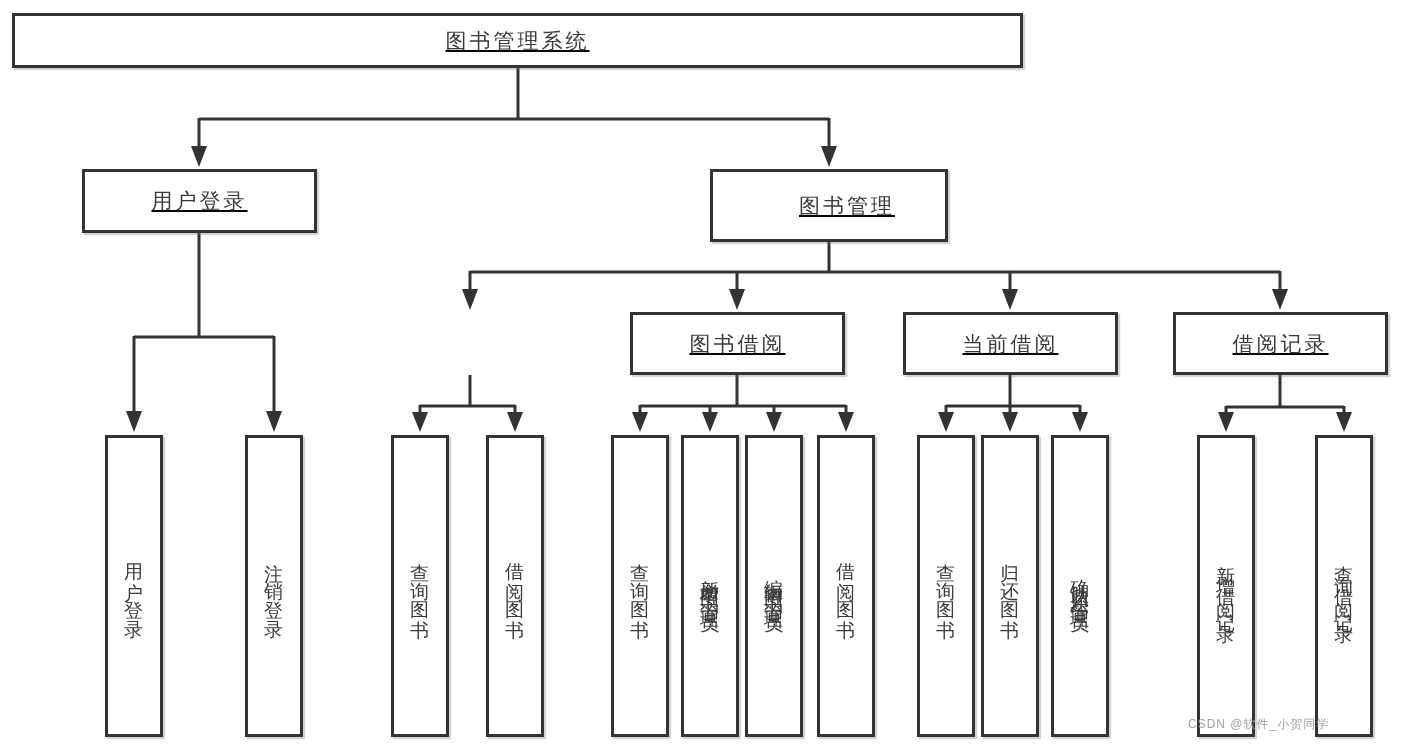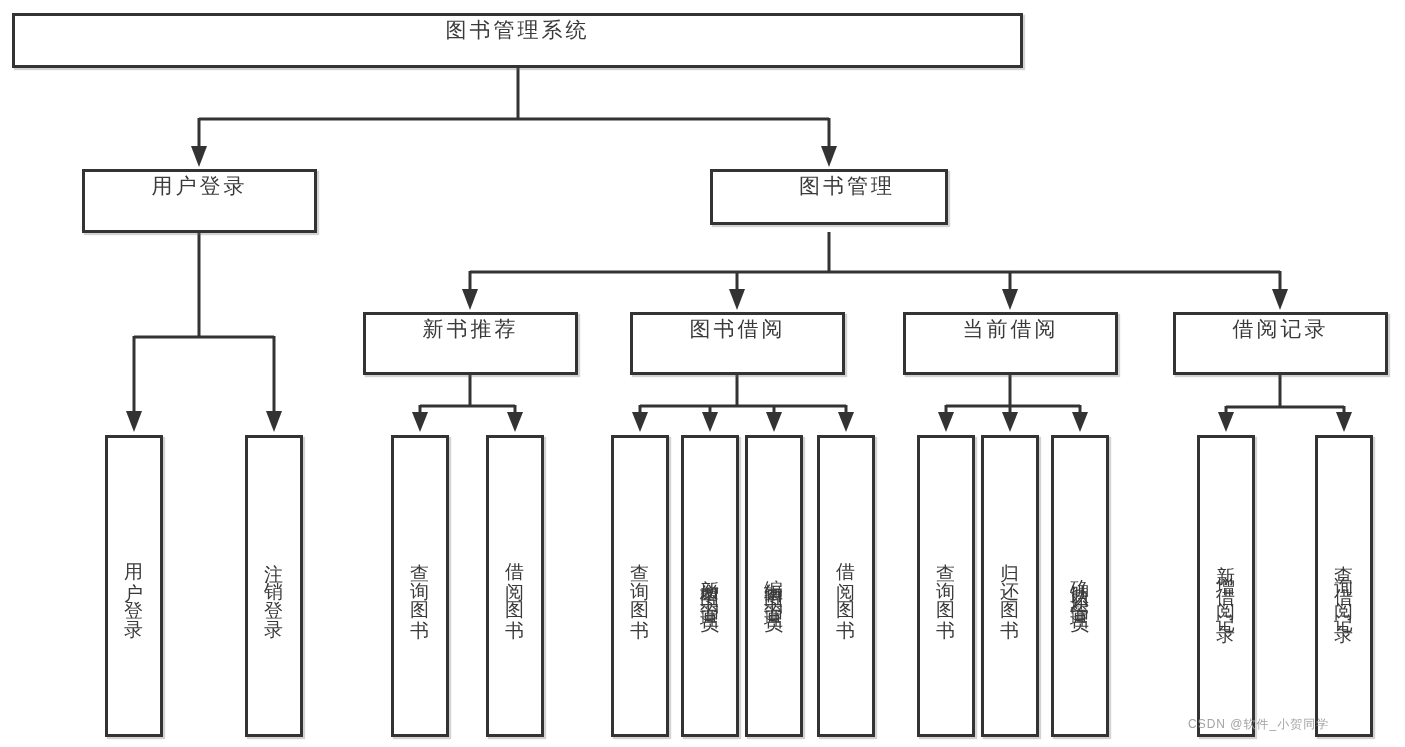--- a/index.html
+++ b/index.html
@@ -12,22 +12,23 @@
   }
   svg.connectors { position:absolute; left:0; top:0; }
   svg.connectors line { stroke:#333333; stroke-width:3; }
   svg.connectors polygon { fill:#333333; }
 
   .node {
     position:absolute;
     background:#ffffff;
     border:3px solid #333333;
     box-sizing:border-box;
-    display:flex; align-items:flex-start; justify-content:center;
+    display:flex; align-items:center; justify-content:center;
     box-shadow:2px 2px 1px rgba(110,110,110,0.3);
+    text-decoration:underline;
   }
   .nlabel {
     font-size:21px;
     letter-spacing:3px;
     color:#3a3a3a;
     white-space:nowrap;
   }
   .leaf {
     position:absolute;
     top:435px; width:58px; height:302px;
@@ -133,27 +134,24 @@
     </g>
   </svg>
 
   <div class="node" style="left:12px;top:13px;width:1011px;height:55px;">
     <span class="nlabel">图书管理系统</span>
   </div>
 
   <div class="node" style="left:82px;top:169px;width:235px;height:64px;">
     <span class="nlabel">用户登录</span>
   </div>
-  <div class="node" style="left:710px;top:169px;width:238px;height:56px;padding-left:36px;">
+  <div class="node" style="left:710px;top:169px;width:238px;height:73px;padding-left:36px;">
     <span class="nlabel">图书管理</span>
   </div>
 
-  <div class="node" style="left:363px;top:312px;width:215px;height:63px;">
-    <span class="nlabel">新书推荐</span>
-  </div>
   <div class="node" style="left:903px;top:312px;width:215px;height:63px;">
     <span class="nlabel">当前借阅</span>
   </div>
   <div class="node" style="left:630px;top:312px;width:215px;height:63px;">
     <span class="nlabel">图书借阅</span>
   </div>
   <div class="node" style="left:1173px;top:312px;width:215px;height:63px;">
     <span class="nlabel">借阅记录</span>
   </div>
 

